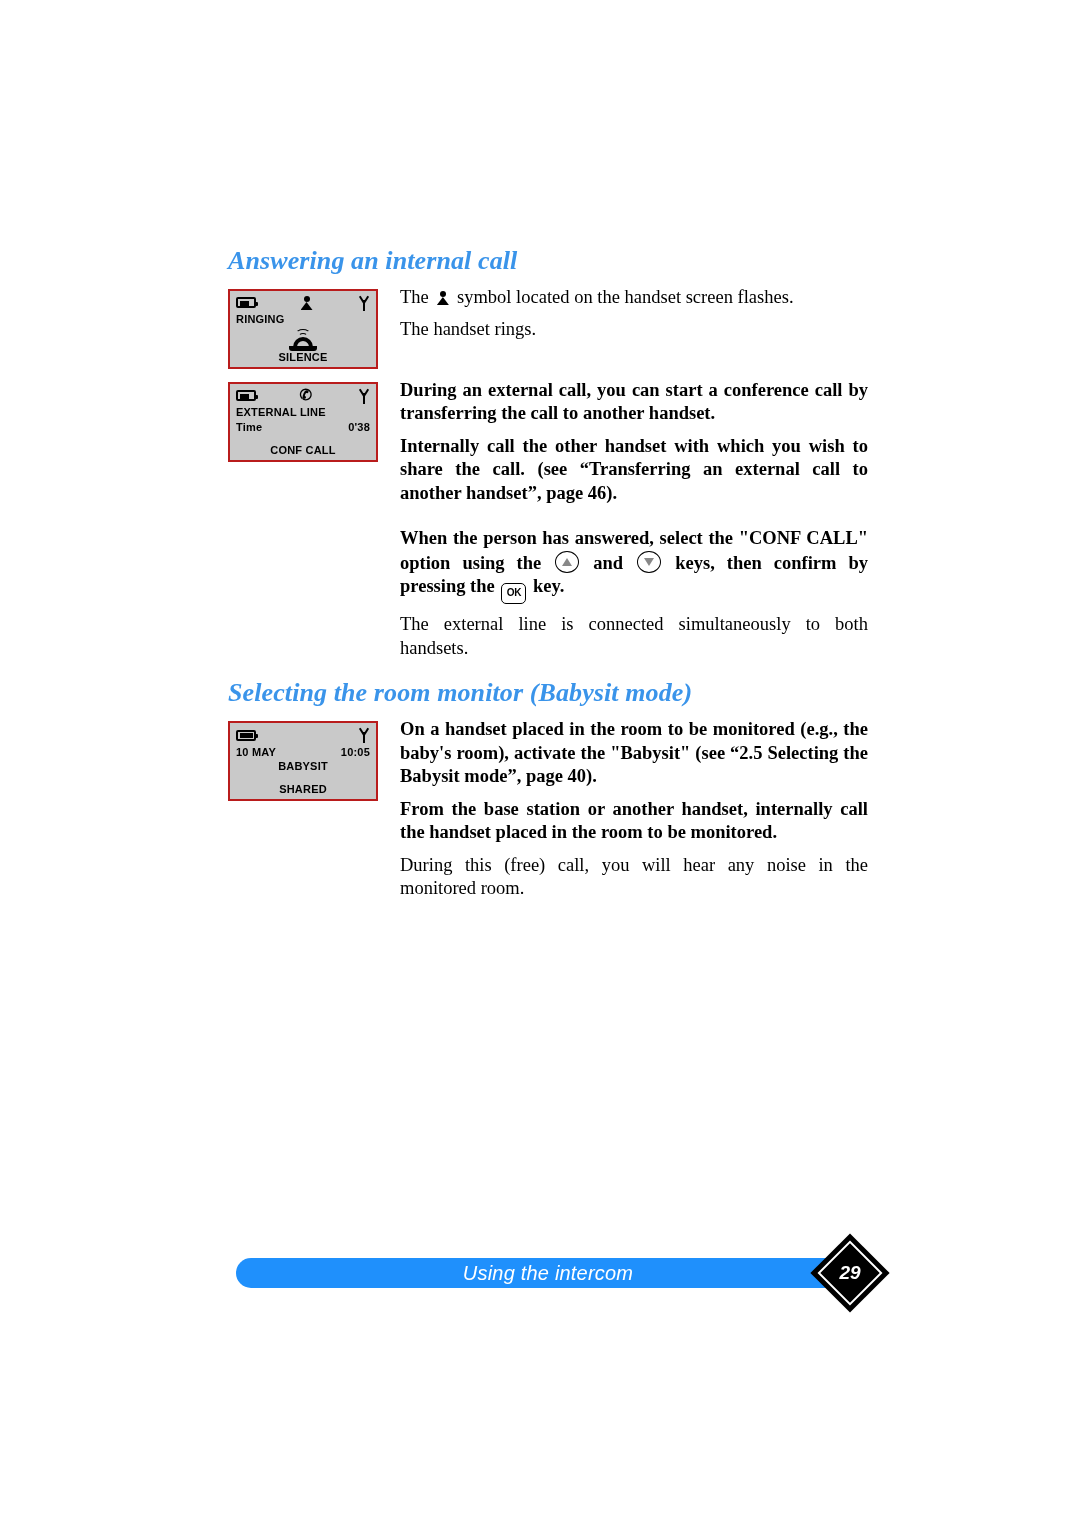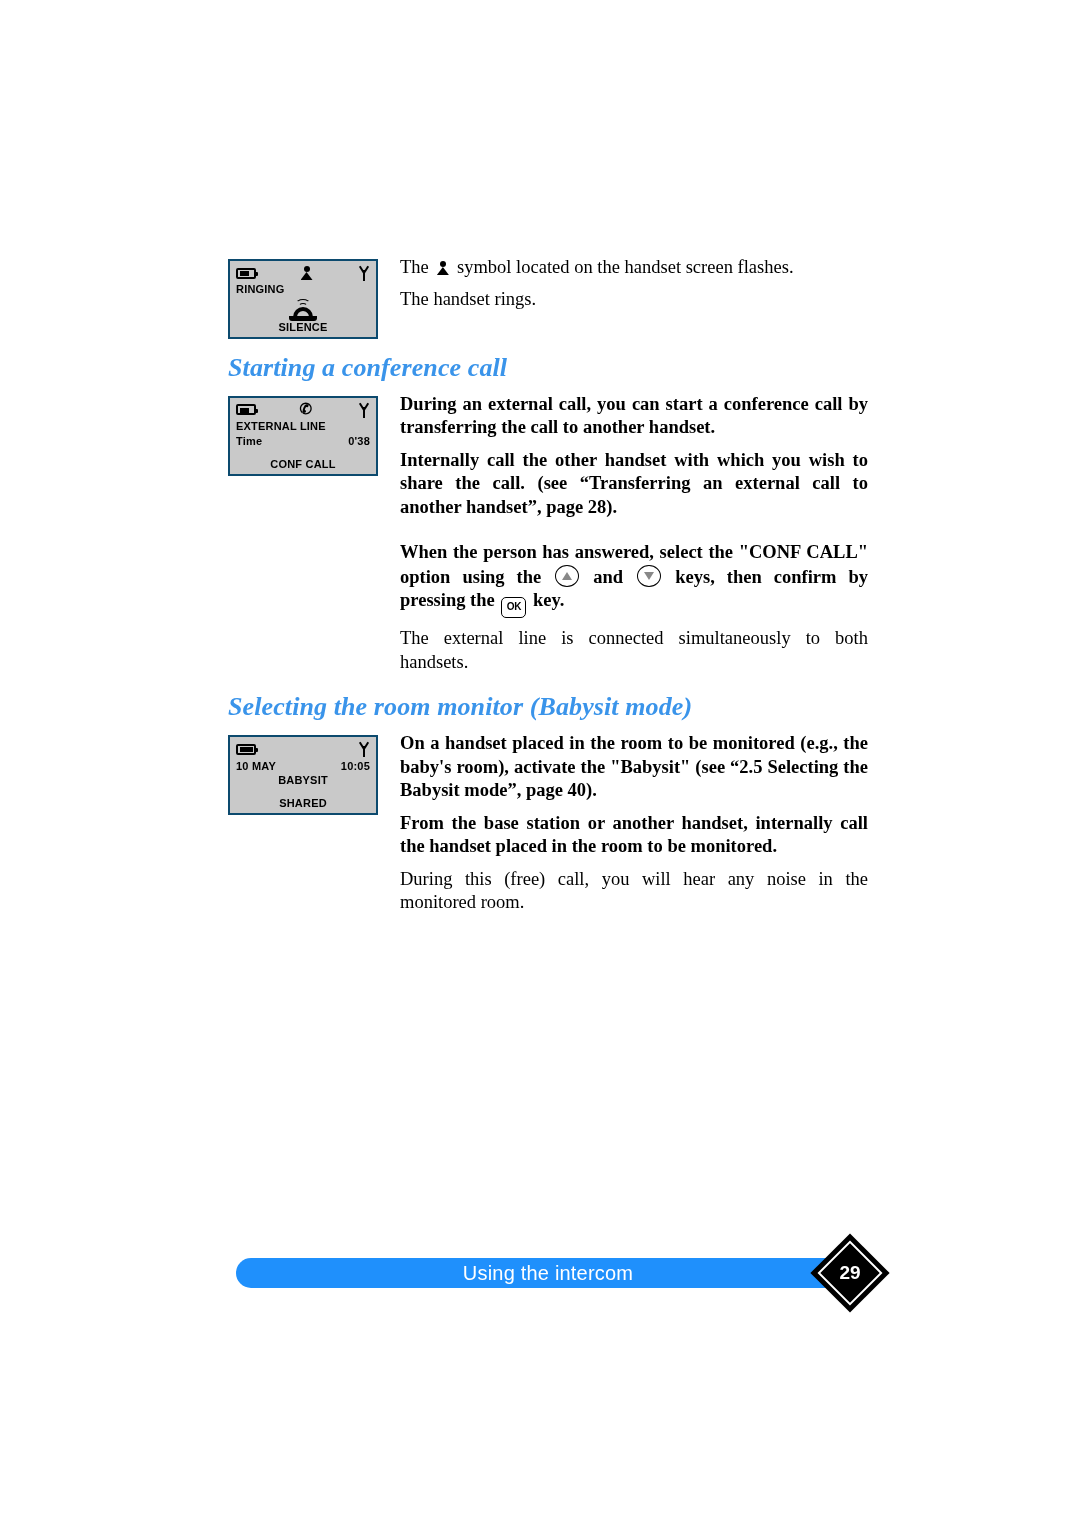--- a/index.html
+++ b/index.html
@@ -56,21 +56,21 @@
   .block .txt-col {
     flex: 1 1 auto;
     padding-left: 12px;
   }
 
   
   .lcd {
     width: 146px;
     height: 76px;
     background: #c9c9c9;
-    border: 2px solid #0c4a6e;
+    border: 2px solid #b91c1c;
     position: relative;
     font-family: "Liberation Sans", sans-serif;
     font-weight: bold;
     color: #000;
     box-sizing: content-box;
   }
   .lcd-row {
     position: absolute;
     left: 0;
     width: 100%;
@@ -334,20 +334,21 @@
     margin: 0 3px;
   }
 
   
   .footer {
     position: absolute;
     left: 236px;
     top: 1258px;
     width: 624px;
     height: 30px;
+    font-style: italic;
   }
   .footer-bar {
     position: absolute;
     left: 0; top: 0;
     width: 624px;
     height: 30px;
     background: #1f90fc;
     border-radius: 15px;
     color: #ffffff;
     font-family: "Liberation Sans", sans-serif;
@@ -384,20 +385,21 @@
     line-height: 56px;
     text-align: center;
   }
 </style>
 </head>
 <body>
 
 <div class="page">
   <div class="content">
 
+    <h2 class="section-heading">Answering an internal call</h2>
 
     <div class="block">
       <div class="lcd-col">
         <div class="lcd">
           <div class="lcd-row lcd-statusbar">
             <span class="ico-battery">
                 <i></i>
               </span>
             <span class="ico-person"></span>
             <span class="ico-antenna">
@@ -421,21 +423,20 @@
         </div>
       </div>
 
       <div class="txt-col">
         <p class="para"><span>The </span><span class="ico-person inline-person"></span><span> symbol located on the handset screen flashes.</span></p>
         <p class="para">The handset rings.</p>
         <div class="spacer-sm"></div>
       </div>
     </div>
 
-    <h2 class="section-heading" style="margin-top:14px;">Starting a conference call</h2>
 
     <div class="block">
       <div class="lcd-col">
         <div class="lcd">
           <div class="lcd-row lcd-statusbar">
             <span class="ico-battery">
                 <i></i>
               </span>
             <span class="ico-handset"></span>
             <span class="ico-antenna">
@@ -451,21 +452,21 @@
             <span class="lcd-label">0'38</span>
           </div>
           <div class="lcd-row lcd-line center" style="top:60px;">
             <span class="lcd-label">CONF CALL</span>
           </div>
         </div>
       </div>
 
       <div class="txt-col">
         <p class="para bold">During an external call, you can start a conference call by transferring the call to another handset.</p>
-        <p class="para bold last">Internally call the other handset with which you wish to share the call. (see “Transferring an external call to another handset”, page 28).</p>
+        <p class="para bold last">Internally call the other handset with which you wish to share the call. (see “Transferring an external call to another handset”, page 46).</p>
       </div>
     </div>
 
     <div class="spacer-md"></div>
 
     <div style="padding-left:172px;">
       <p class="para bold"><span>When the person has answered, select the "CONF CALL" option using the </span><span class="key key-circ"><span class="tri up"></span></span><span> and </span><span class="key key-circ"><span class="tri down"></span></span><span> keys, then confirm by pressing the </span><span class="key key-rect">OK</span><span> key.</span></p>
       <p class="para last">The external line is connected simultaneously to both handsets.</p>
     </div>
 

